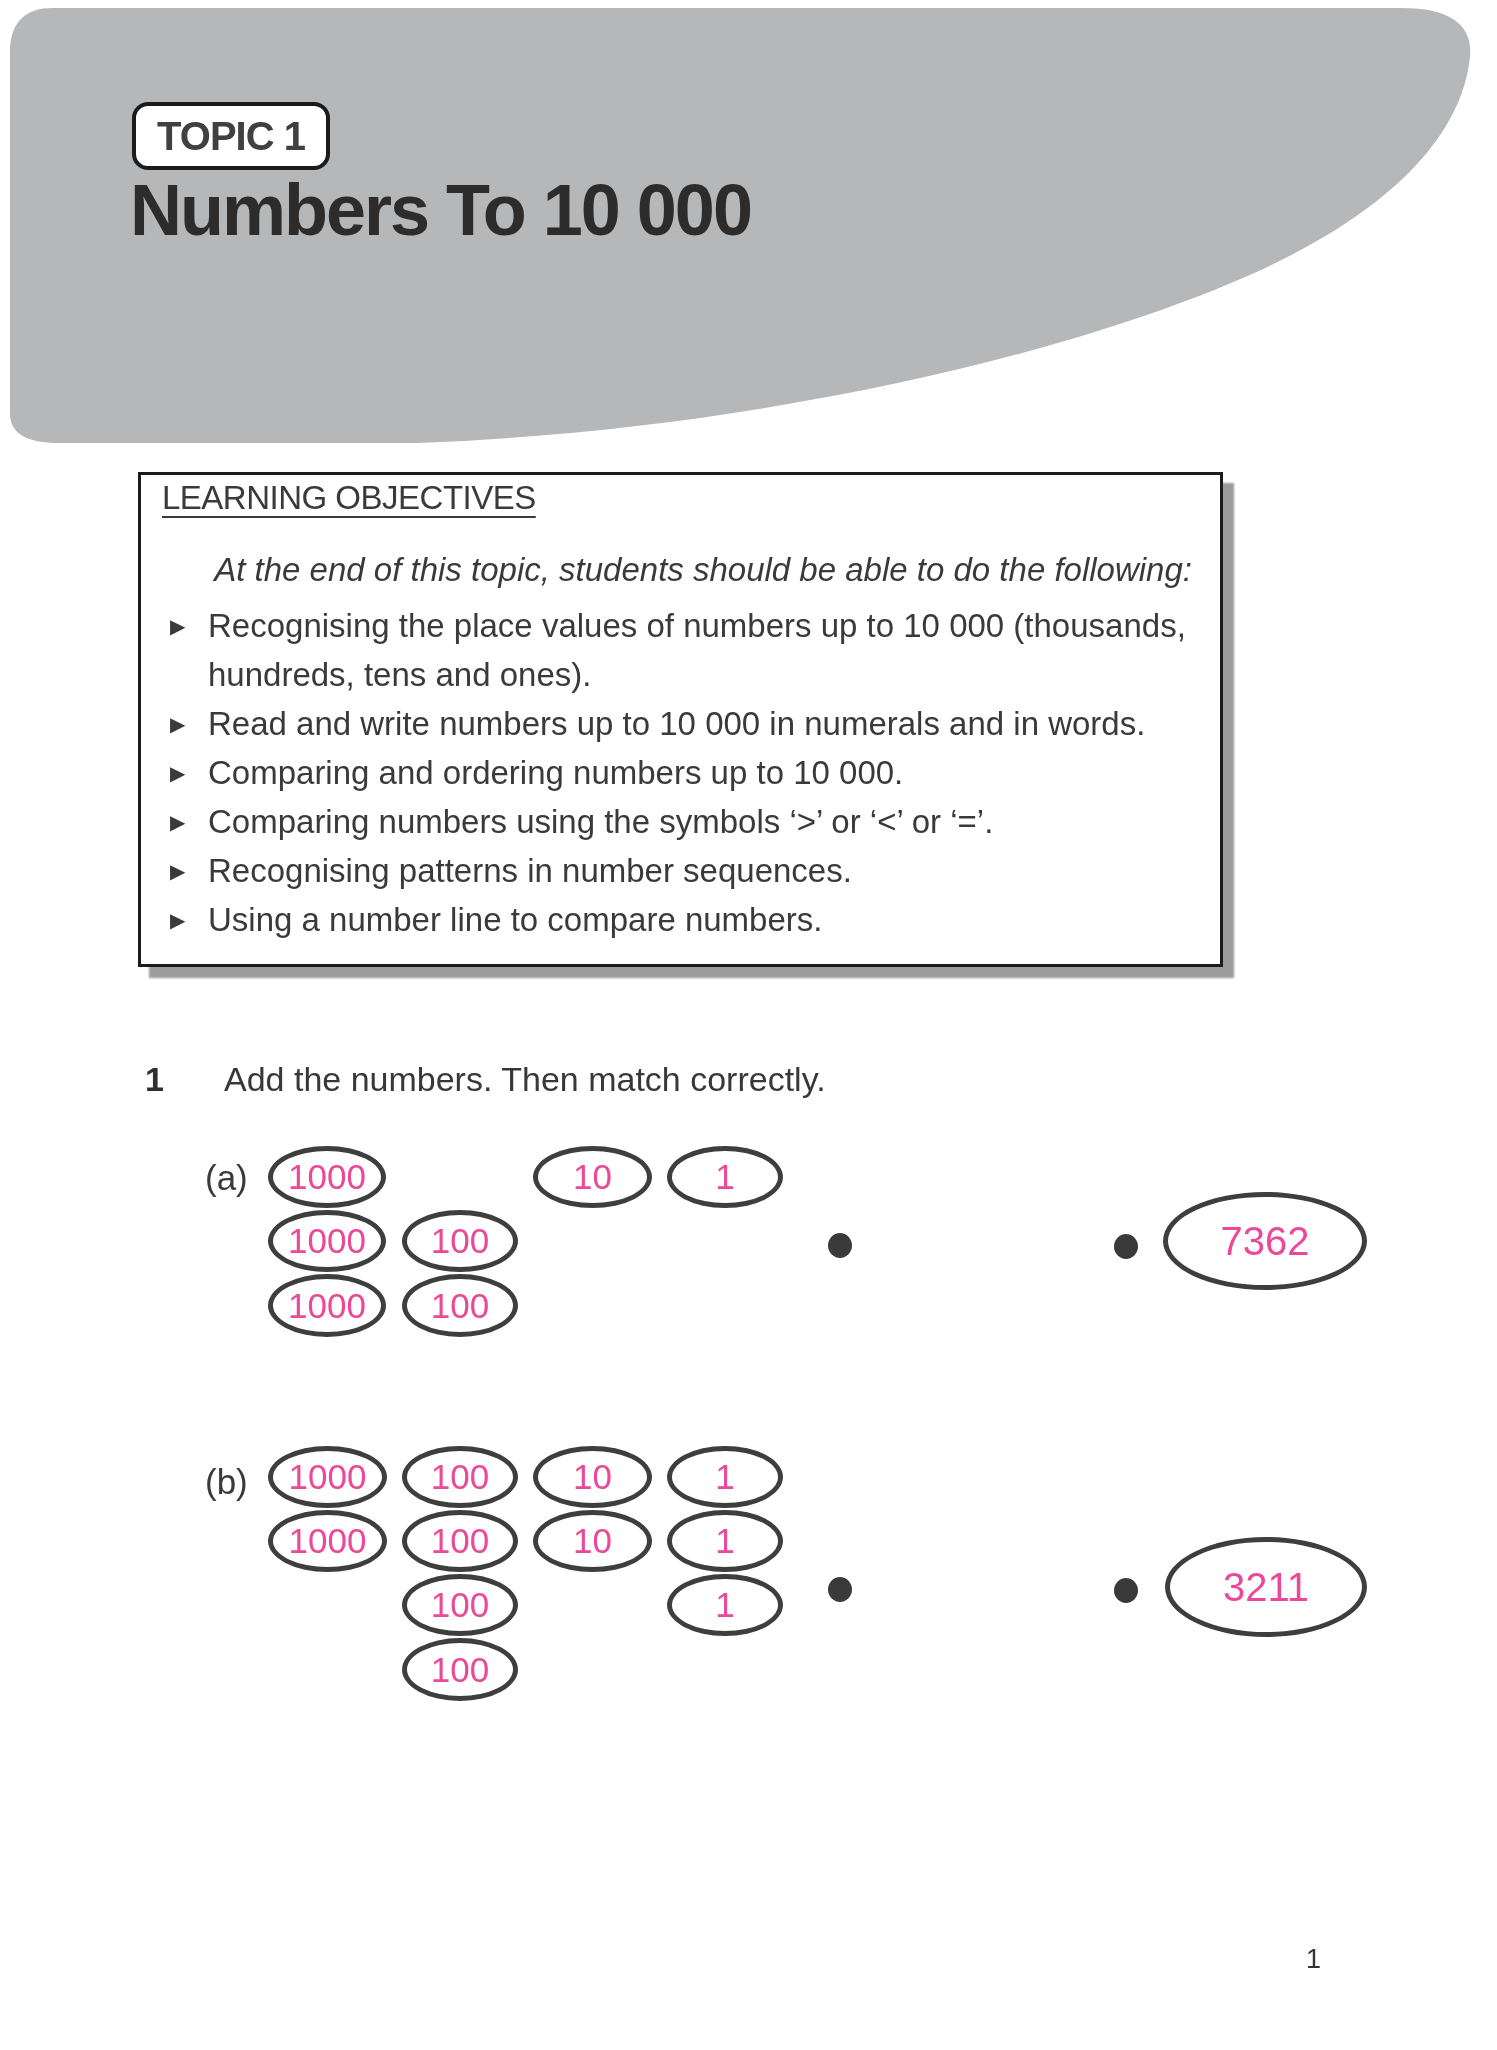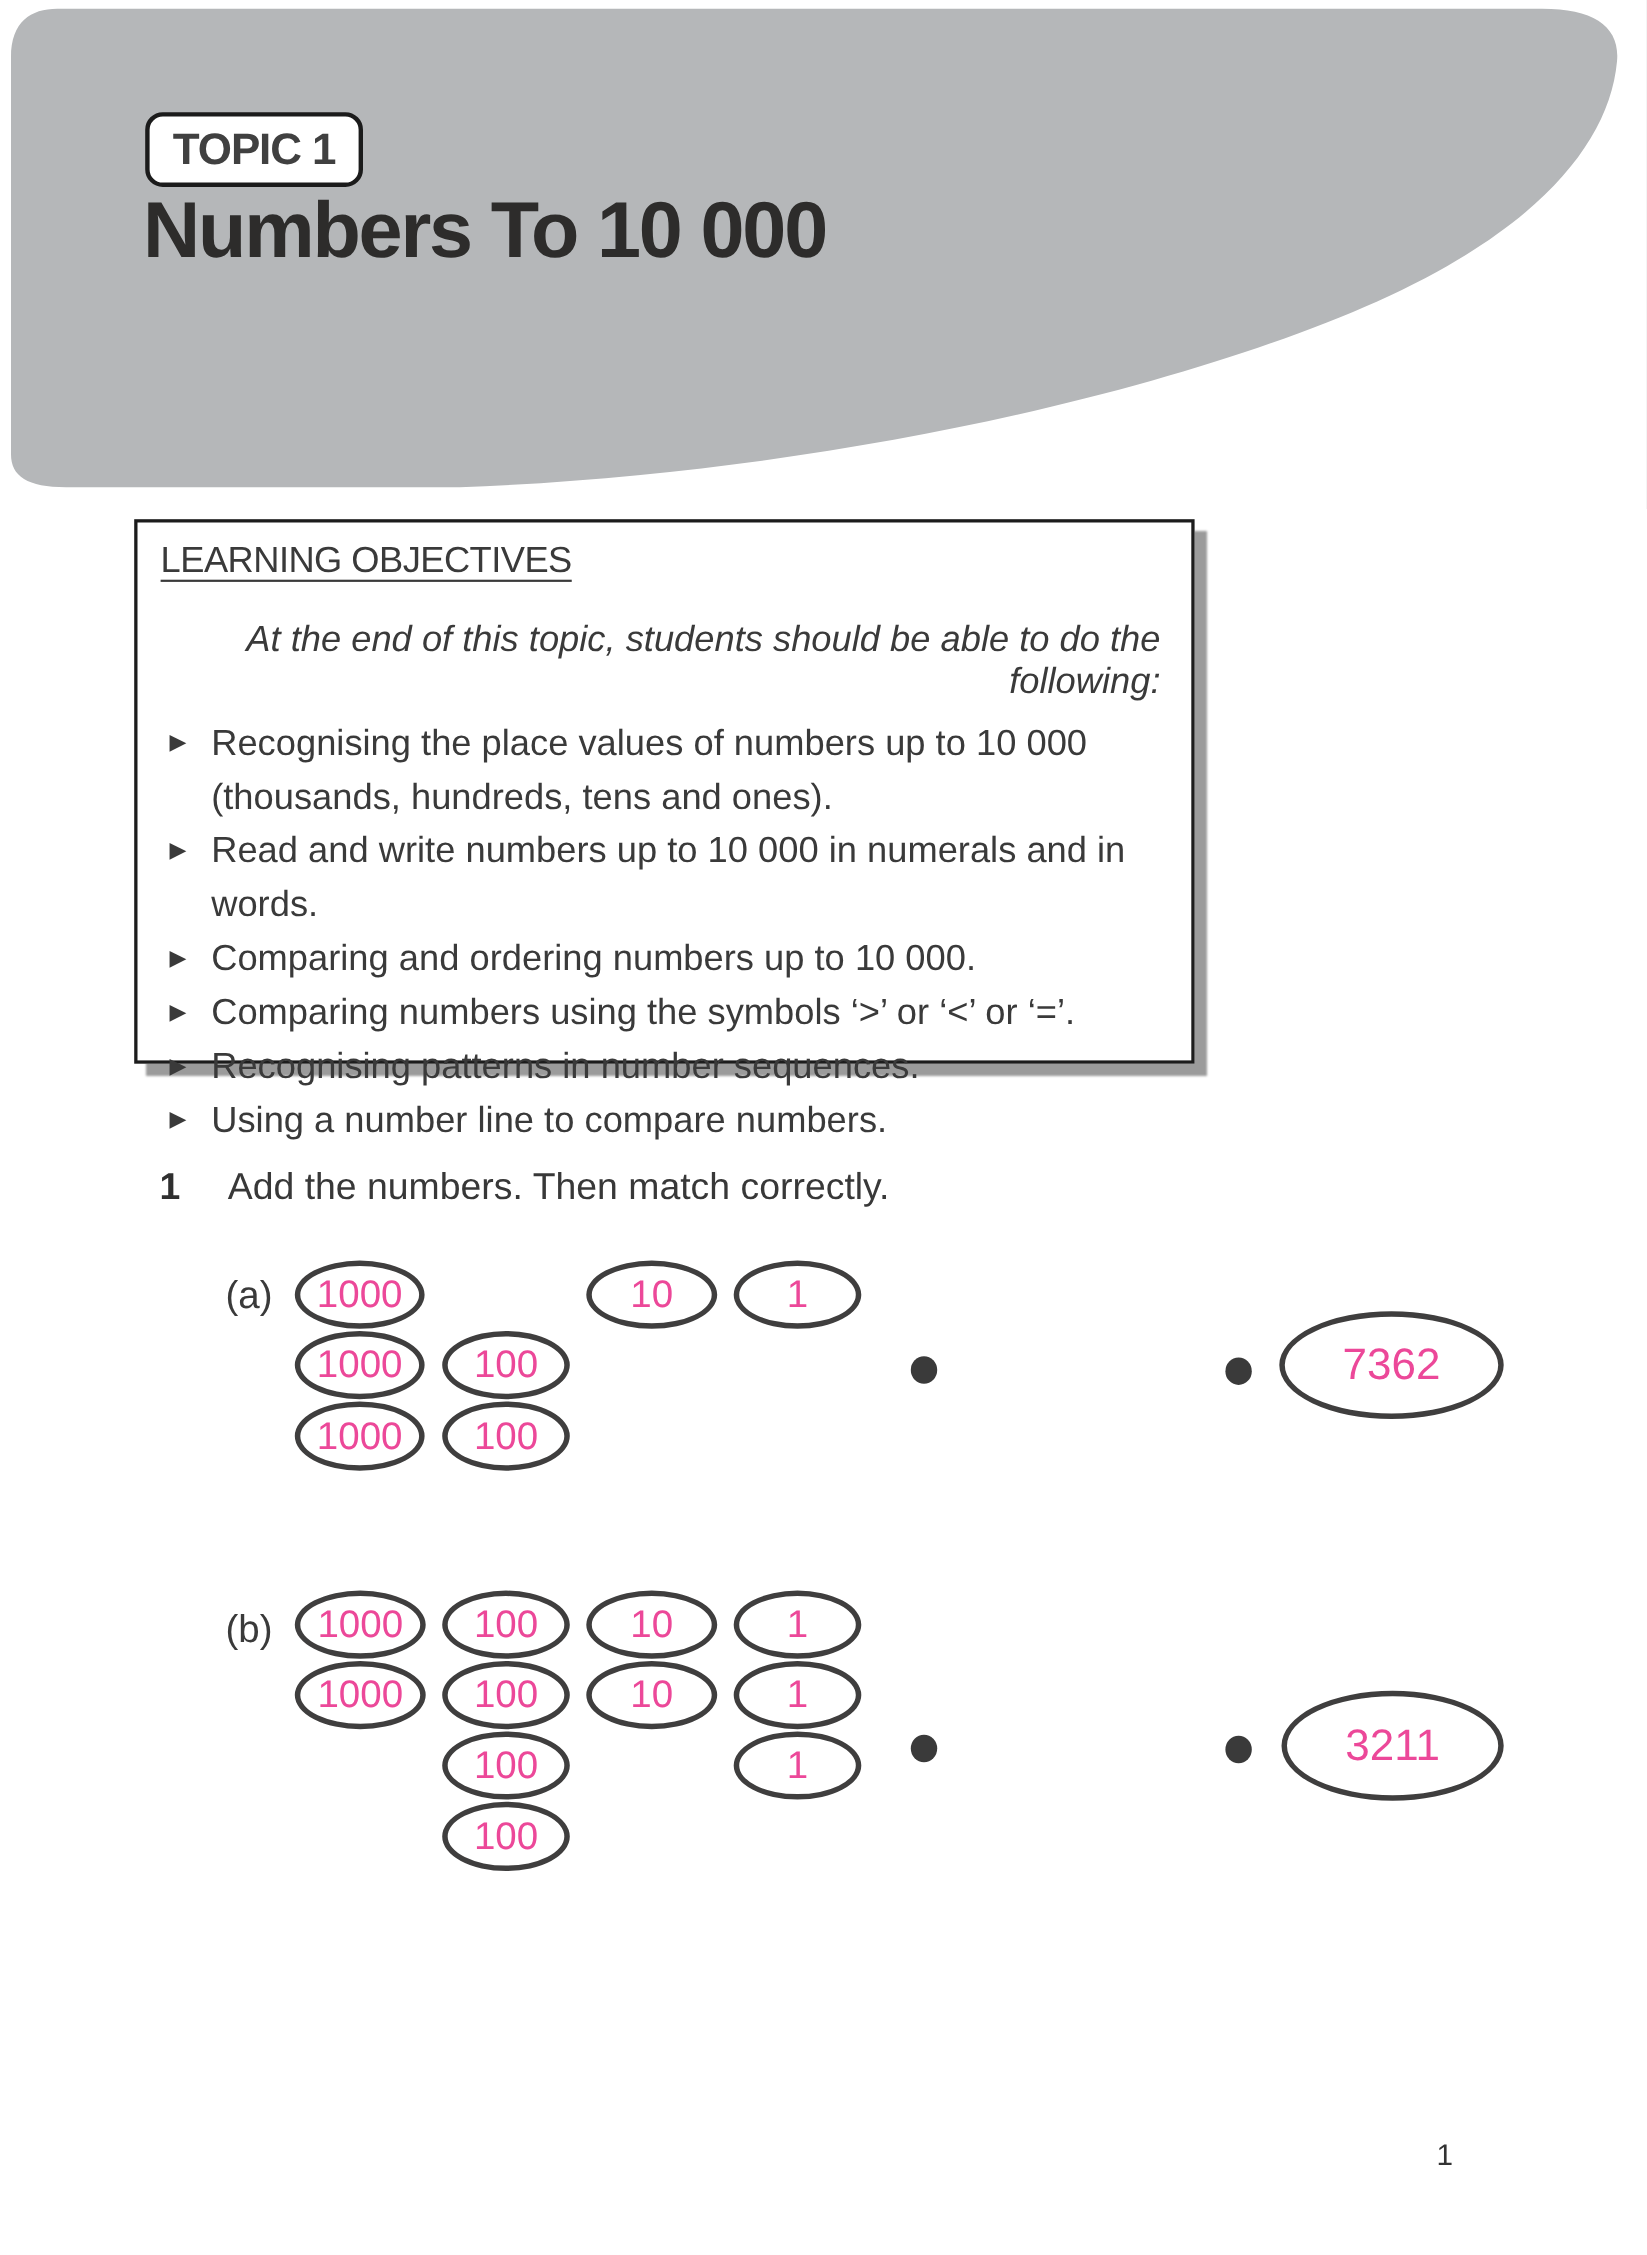--- a/index.html
+++ b/index.html
@@ -19,43 +19,43 @@
     background: #ffffff; border: 4px solid #1b1b1b; border-radius: 16px;
     display: flex; align-items: center; justify-content: center;
     font-size: 40px; font-weight: bold; color: #404040; letter-spacing: -1px;
   }
   .topic-title {
     position: absolute; left: 130px; top: 174px;
     font-size: 72px; font-weight: bold; letter-spacing: -2px;
     color: #2d2c2b; line-height: 1;
   }
   .lo-box {
-    position: absolute; left: 122px; top: 472px;
-    width: 964px; height: 495px; box-sizing: border-box;
+    position: absolute; left: 138px; top: 472px;
+    width: 1085px; height: 495px; box-sizing: border-box;
     background: #ffffff; border: 3px solid #1c1c1c;
     box-shadow: 11px 11px 2px #9b9b9b;
-    padding: 15px 28px 0 21px;
+    padding: 4px 28px 0 21px;
     color: #3a3a3a;
   }
   .lo-heading {
     font-size: 33px; letter-spacing: -0.5px;
     text-decoration: underline; text-decoration-thickness: 2px; text-underline-offset: 7px;
   }
   .lo-intro { margin-top: 34px; font-size: 33px; font-style: italic; text-align: right; }
   .lo-list { margin: 12px 0 0 0; padding: 0; list-style: none; }
   .lo-list li {
     position: relative; padding-left: 46px;
     font-size: 33px; line-height: 49px;
   }
   .tri-marker {
     position: absolute; left: 8px; top: 1px;
     font-size: 20px; color: #3a3a3a;
   }
   .q-number { position: absolute; left: 145px; top: 1060px; font-size: 34px; font-weight: bold; color: #2f2f2f; }
-  .q-prompt { position: absolute; left: 207px; top: 1060px; font-size: 34px; color: #383838; }
+  .q-prompt { position: absolute; left: 224px; top: 1060px; font-size: 34px; color: #383838; }
   .exercise-canvas { position: absolute; left: 0; top: 0; width: 1497px; height: 2050px; }
   .group-label { position: absolute; font-size: 35px; color: #3a3a3a; }
   .oval {
     position: absolute; box-sizing: border-box;
     border: 5px solid #3f3e3e; border-radius: 50%; background: #ffffff;
     display: flex; align-items: center; justify-content: center;
     font-size: 35px; color: #ec4899;
   }
   .answer-oval { font-size: 40px; }
   .match-dot { position: absolute; width: 24px; height: 25px; border-radius: 50%; background: #3a3a3a; }

